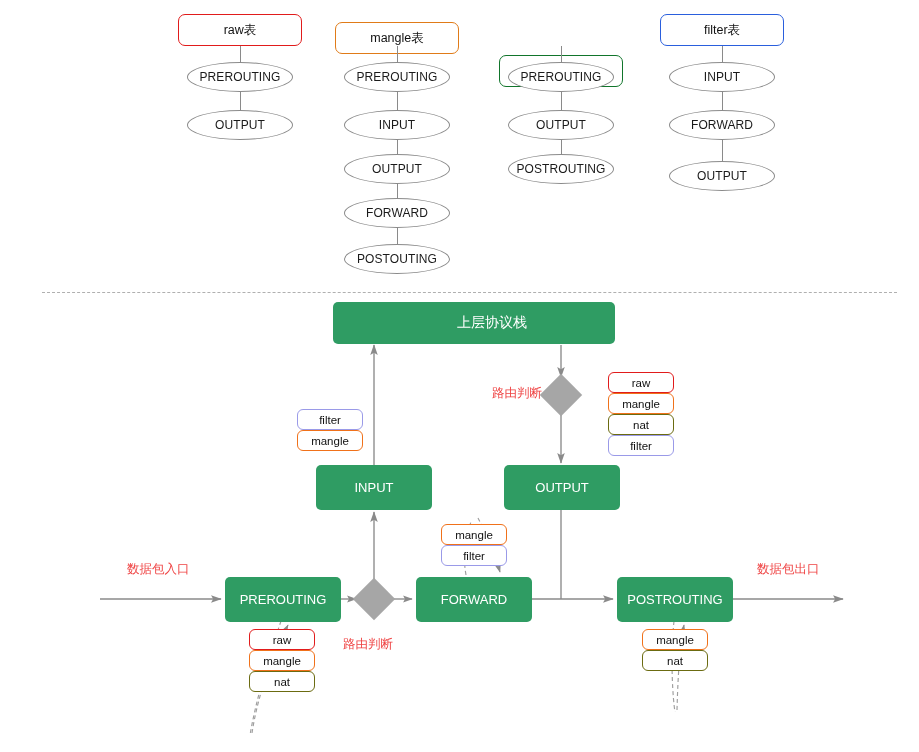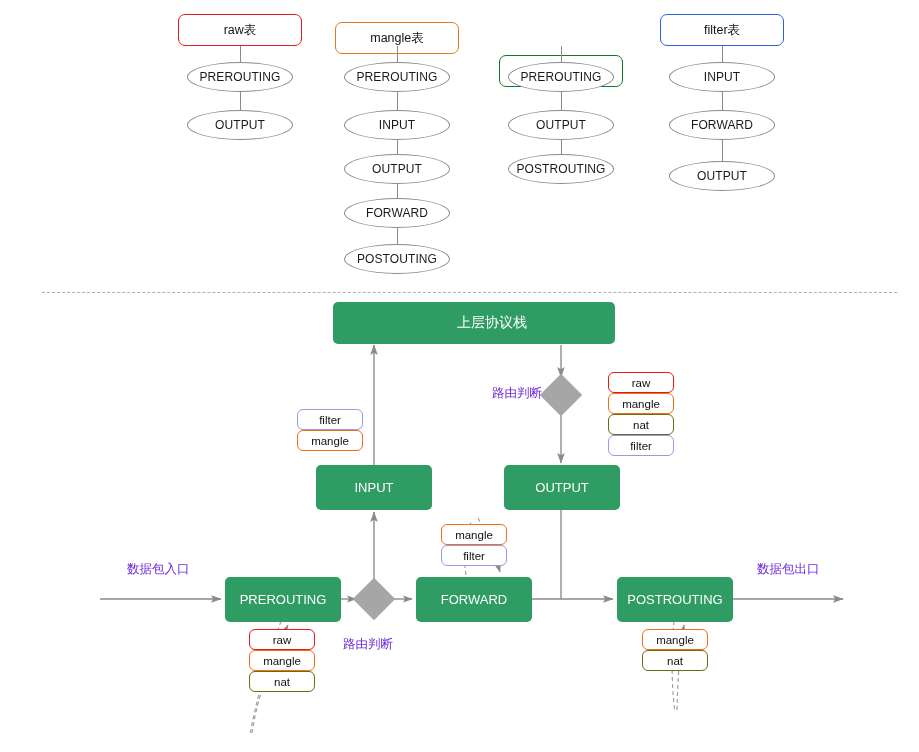--- a/index.html
+++ b/index.html
@@ -42,21 +42,21 @@
   .chip{position:absolute;width:66px;height:21px;border-radius:6px;background:#fff;
         border:1.6px solid #999;box-sizing:border-box;
         display:flex;align-items:center;justify-content:center;
         font-size:11.5px;color:#111;}
   .chip.c-raw   {border-color:#e11b1b;}
   .chip.c-mangle{border-color:#f0711a;}
   .chip.c-nat   {border-color:#6b6b11;}
   .chip.c-filter{border-color:#9a9ae8;}
 
   
-  .lbl{position:absolute;font-size:12.5px;color:#6d28d9;white-space:nowrap;
+  .lbl{position:absolute;font-size:12.5px;color:#ef4444;white-space:nowrap;
        font-family:"Liberation Sans","DejaVu Sans",sans-serif;}
 
   
   #wires{position:absolute;left:0;top:0;width:919px;height:752px;
          pointer-events:none;}
 
   
   #watermark{position:absolute;right:12px;bottom:8px;font-size:25px;
              font-weight:bold;color:#bfa271;letter-spacing:1px;
              font-family:"DejaVu Sans",sans-serif;}

